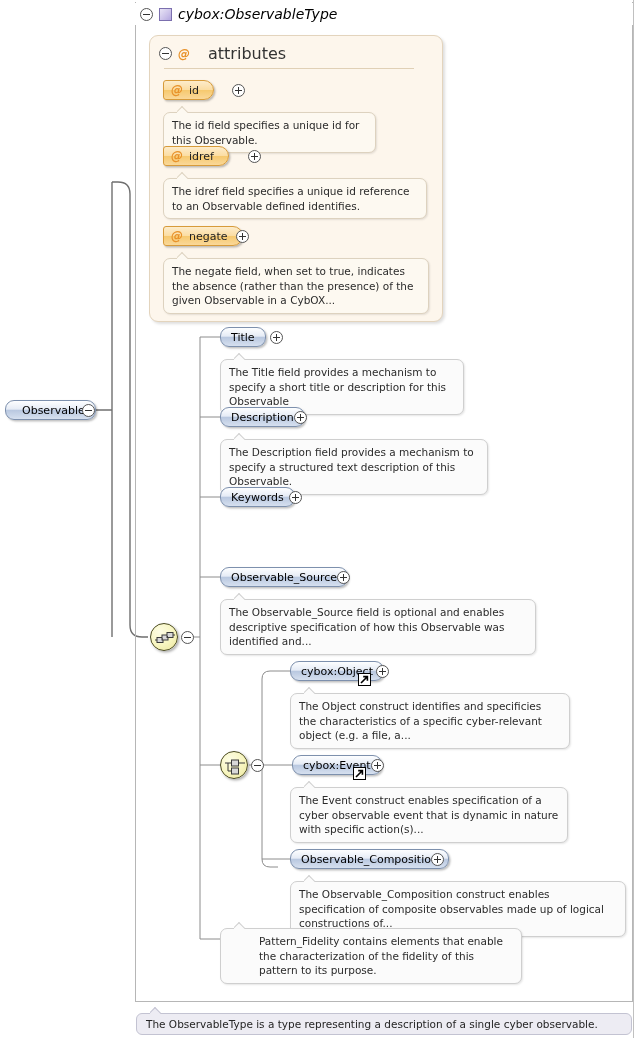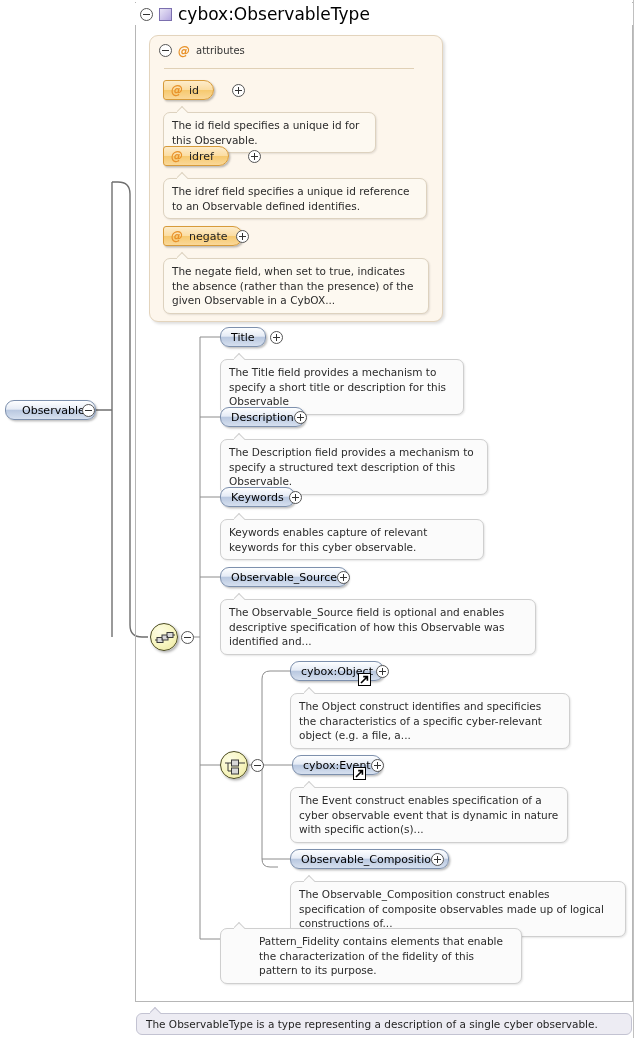--- a/index.html
+++ b/index.html
@@ -27,23 +27,24 @@
   }
   .type-header {
     position: absolute;
     left: 135px; top: 3px;
     width: 498px; height: 22px;
     display: flex; align-items: center;
     gap: 6px; padding-left: 5px;
     background: #fff;
   }
   .type-title {
-    font-size: 17px; color: #000;
+    font-size: 14px; color: #000;
     letter-spacing: 0px;
     white-space: nowrap;
+    font-style: italic;
   }
   .type-sq {
     width: 13px; height: 13px;
     border: 1px solid #7b6fae;
     background: linear-gradient(135deg,#e8e4f5 0%, #cdc4ea 55%, #b3a7df 100%);
   }
 
   
   .toggle {
     width: 13px; height: 13px;
@@ -77,21 +78,21 @@
   }
   .attrs-head {
     position: absolute; left: 9px; top: 8px;
     display: flex; align-items: center; gap: 6px;
   }
   .at-sym {
     color: #e8922a; font-size: 12px;
     font-style: italic; font-weight: bold;
     line-height: 1;
   }
-  .attrs-head .lbl { font-size: 10px; color: #333; }
+  .attrs-head .lbl { font-size: 16px; color: #333; margin-left: 12px; }
   .attrs-rule {
     position: absolute; left: 14px; top: 32px;
     width: 250px; height: 1px;
     background: #e0d0b6;
   }
 
   
   .attr-pill {
     position: absolute;
     height: 20px;
@@ -340,24 +341,20 @@
   <span class="toggle plus" style="position:absolute;left:294px;top:411px;"></span>
   <div class="doc" style="left:220px; top:439px; width:268px;">
     <span class="tail"></span>
     <span>The Description field provides a mechanism to specify a structured text description of this Observable.</span>
   </div>
 
   <div class="el-pill" style="left:220px; top:487px;">
     <span class="lbl">Keywords</span>
   </div>
   <span class="toggle plus" style="position:absolute;left:289px;top:491px;"></span>
-  <div class="doc" style="left:220px; top:519px; width:264px;">
-    <span class="tail"></span>
-    <span>Keywords enables capture of relevant keywords for this cyber observable.</span>
-  </div>
 
   <div class="el-pill" style="left:220px; top:567px;">
     <span class="lbl">Observable_Source</span>
   </div>
   <span class="toggle plus" style="position:absolute;left:337px;top:571px;"></span>
   <div class="doc" style="left:220px; top:599px; width:316px;">
     <span class="tail"></span>
     <span>The Observable_Source field is optional and enables descriptive specification of how this Observable was identified and...</span>
   </div>
 

